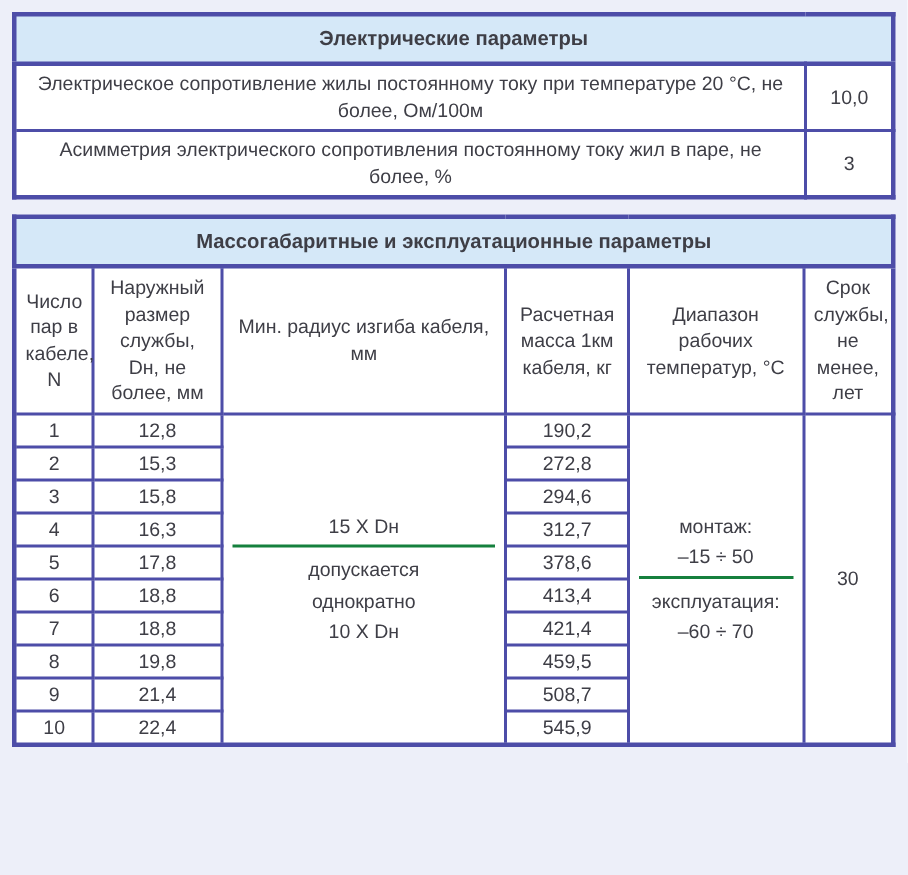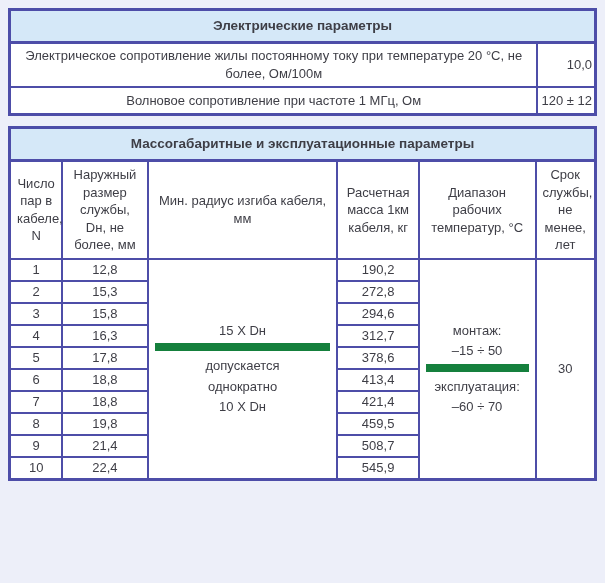--- a/index.html
+++ b/index.html
@@ -32,21 +32,21 @@
     border-bottom-width:3px;
     padding:2px 4px;
   }
   
   #electrical{margin-bottom:10px;}
   #electrical td.param{
     text-align:center;
     padding:3px 8px;
   }
   #electrical td.val{
-    text-align:right;
+    text-align:center;
     padding:3px 2px;
   }
   #electrical tr.one td{height:19px;}
   #electrical tr.two td{height:36px;}
   
   #mass th.colhead{
     font-weight:normal;
     text-align:center;
     padding:4px 6px;
     height:84px;
@@ -58,21 +58,21 @@
     padding:0 4px;
   }
   .cell-stack{
     display:flex;
     flex-direction:column;
     justify-content:center;
     gap:1px;
   }
   .stack-line{padding:1px 0;}
   .divider-after{
-    border-bottom:8px solid #15803d;
+    border-bottom:2px solid #15803d;
     padding-bottom:4px;
     margin:0 2px 4px 2px;
   }
 </style>
 </head>
 <body>
 
 <div class="wrap">
 
   <table id="electrical">
@@ -83,23 +83,23 @@
     <thead>
       <tr class="title-row">
         <th colspan="2">Электрические параметры</th>
       </tr>
     </thead>
     <tbody>
       <tr class="two">
         <td class="param">Электрическое сопротивление жилы постоянному току при температуре 20 °С, не более, Ом/100м</td>
         <td class="val">10,0</td>
       </tr>
-      <tr class="one">
-        <td class="param">Волновое сопротивление при частоте 1 МГц, Ом</td>
-        <td class="val">120 ± 12</td>
+      <tr class="two">
+        <td class="param">Асимметрия электрического сопротивления постоянному току жил в паре, не более, %</td>
+        <td class="val">3</td>
       </tr>
     </tbody>
   </table>
 
   <table id="mass">
     <colgroup>
       <col style="width:52px">
         <col style="width:84px">
         <col style="width:187px">
       <col style="width:80px">

